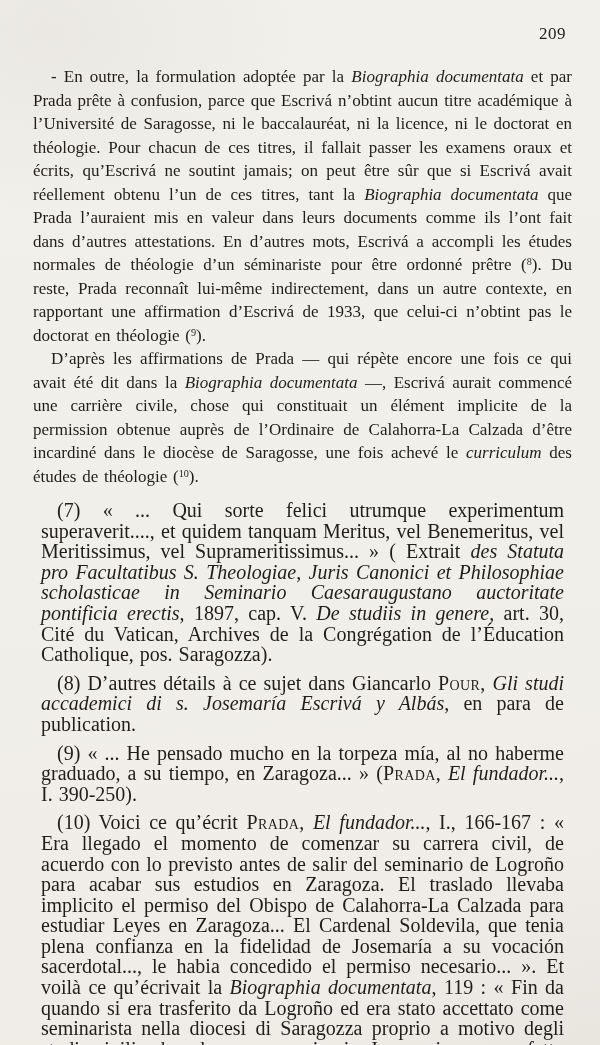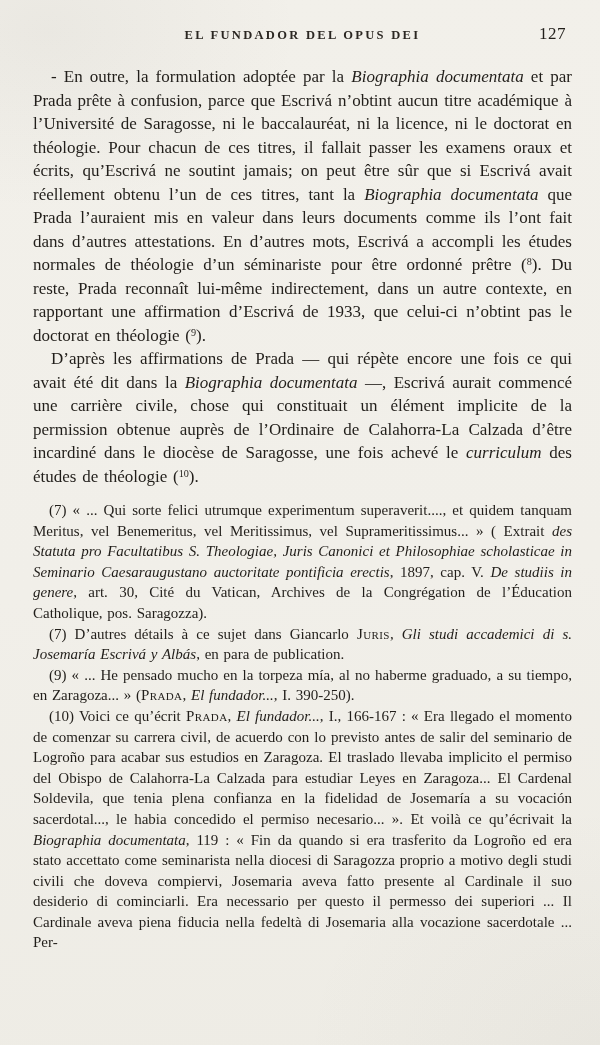--- a/index.html
+++ b/index.html
@@ -55,43 +55,42 @@
   sup {
     font-size: 60%;
     line-height: 0;
     vertical-align: baseline;
     position: relative;
     top: -0.45em;
   }
   .sc { font-variant: small-caps; letter-spacing: 0.4px; }
   .footnotes { margin-top: 12px; }
   .footnotes p {
-    margin: 0;
-    font-size: 15px;
+    margin: 8px;
+    font-size: 20px;
     line-height: 20.6px;
     text-align: justify;
     text-indent: 16px;
     word-spacing: 1px;
   }
 </style>
 </head>
 <body>
 
 <div class="page">
 
   <div class="running-header">
-    <span class="running-title">EL FUNDADOR DEL OPUS DEI</span>
-    <span class="page-number">127</span>
+    <span class="page-number">209</span>
   </div>
 
   <div class="body-text">
     <p class="indent"><span>- En outre, la formulation adoptée par la </span><em>Biographia documentata</em><span> et par Prada prête à confusion, parce que Escrivá n’obtint aucun titre académique à l’Université de Saragosse, ni le baccalauréat, ni la licence, ni le doctorat en théologie. Pour chacun de ces titres, il fallait passer les examens oraux et écrits, qu’Escrivá ne soutint jamais; on peut être sûr que si Escrivá avait réellement obtenu l’un de ces titres, tant la </span><em>Biographia documentata</em><span> que Prada l’auraient mis en valeur dans leurs documents comme ils l’ont fait dans d’autres attestations. En d’autres mots, Escrivá a accompli les études normales de théologie d’un séminariste pour être ordonné prêtre (</span><sup>8</sup><span>). Du reste, Prada reconnaît lui-même indirectement, dans un autre contexte, en rapportant une affirmation d’Escrivá de 1933, que celui-ci n’obtint pas le doctorat en théologie (</span><sup>9</sup><span>).</span></p>
     <p class="indent"><span>D’après les affirmations de Prada — qui répète encore une fois ce qui avait été dit dans la </span><em>Biographia documentata</em><span> —, Escrivá aurait commencé une carrière civile, chose qui constituait un élément implicite de la permission obtenue auprès de l’Ordinaire de Calahorra-La Calzada d’être incardiné dans le diocèse de Saragosse, une fois achevé le </span><em>curriculum</em><span> des études de théologie (</span><sup>10</sup><span>).</span></p>
   </div>
 
   <div class="footnotes">
     <p><span>(7) « ... Qui sorte felici utrumque experimentum superaverit...., et quidem tanquam Meritus, vel Benemeritus, vel Meritissimus, vel Suprameritissimus... » ( Extrait </span><em>des Statuta pro Facultatibus S. Theologiae, Juris Canonici et Philosophiae scholasticae in Seminario Caesaraugustano auctoritate pontificia erectis</em><span>, 1897, cap. V. </span><em>De studiis in genere</em><span>, art. 30, Cité du Vatican, Archives de la Congrégation de l’Éducation Catholique, pos. Saragozza).</span></p>
-    <p><span>(7) D’autres détails à ce sujet dans Giancarlo </span><span class="sc">Juris</span><span>, </span><em>Gli studi accademici di s. Josemaría Escrivá y Albás</em><span>, en para de publication.</span></p>
+    <p><span>(8) D’autres détails à ce sujet dans Giancarlo </span><span class="sc">Pour</span><span>, </span><em>Gli studi accademici di s. Josemaría Escrivá y Albás</em><span>, en para de publication.</span></p>
     <p><span>(9) « ... He pensado mucho en la torpeza mía, al no haberme graduado, a su tiempo, en Zaragoza... » (</span><span class="sc">Prada</span><span>, </span><em>El fundador...</em><span>, I. 390-250).</span></p>
     <p><span>(10) Voici ce qu’écrit </span><span class="sc">Prada</span><span>, </span><em>El fundador...</em><span>, I., 166-167 : « Era llegado el momento de comenzar su carrera civil, de acuerdo con lo previsto antes de salir del seminario de Logroño para acabar sus estudios en Zaragoza. El traslado llevaba implicito el permiso del Obispo de Calahorra-La Calzada para estudiar Leyes en Zaragoza... El Cardenal Soldevila, que tenia plena confianza en la fidelidad de Josemaría a su vocación sacerdotal..., le habia concedido el permiso necesario... ». Et voilà ce qu’écrivait la </span><em>Biographia documentata</em><span>, 119 : « Fin da quando si era trasferito da Logroño ed era stato accettato come seminarista nella diocesi di Saragozza proprio a motivo degli studi civili che doveva compiervi, Josemaria aveva fatto presente al Cardinale il suo desiderio di cominciarli. Era necessario per questo il permesso dei superiori ... Il Cardinale aveva piena fiducia nella fedeltà di Josemaria alla vocazione sacerdotale ... Per-</span></p>
   </div>
 
 </div>
 
 </body></html>

